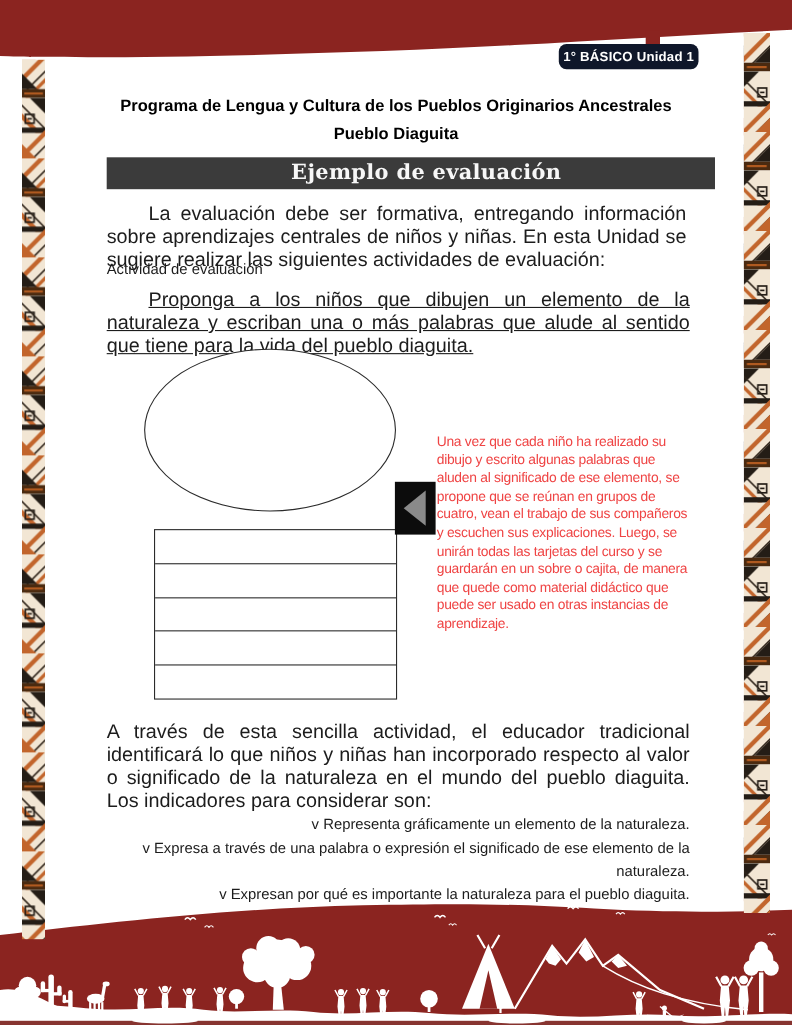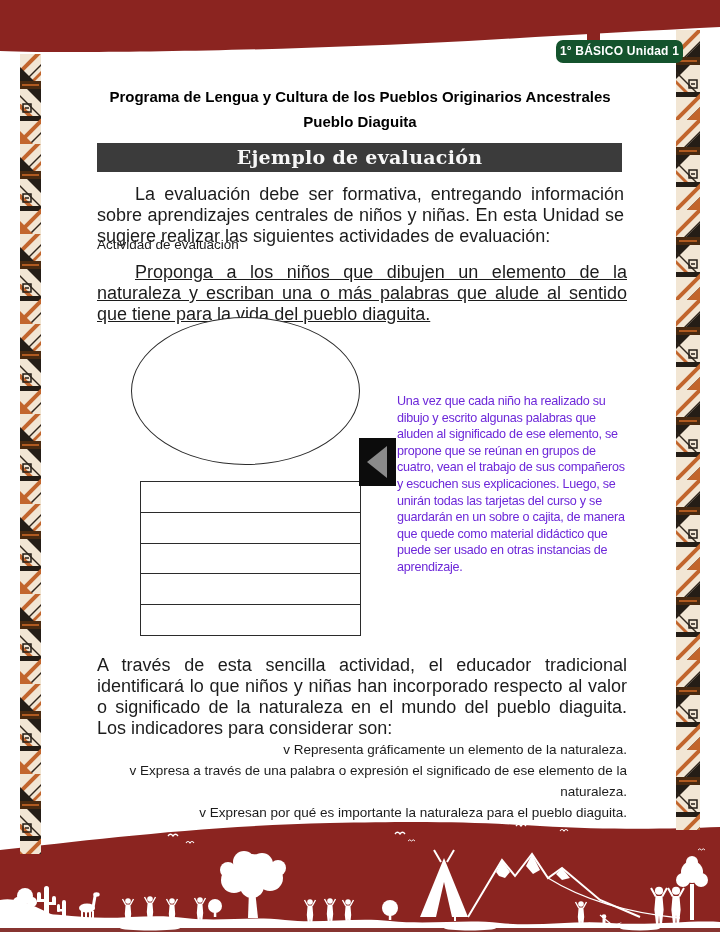--- a/index.html
+++ b/index.html
@@ -4,35 +4,35 @@
 <style>
   html,body{margin:0;padding:0;background:#ffffff;}
   .page{position:relative;width:720px;height:932px;background:#fff;overflow:hidden;
         font-family:"Liberation Sans",sans-serif;color:#1c1c1c;}
   svg{display:block;}
   .abs{position:absolute;}
 
   
   .top-wave{left:0;top:0;width:720px;height:60px;z-index:2;}
   .badge-stem{left:587px;top:28px;width:13px;height:14px;background:#8B2420;z-index:3;}
-  .unit-badge{left:508px;top:40px;width:127px;height:23px;background:#14532d;border-radius:7px;
-      color:#fff;font-size:12px;font-weight:bold;text-align:center;line-height:23px;z-index:4;letter-spacing:.2px;margin-left:48px;}
+  .unit-badge{left:508px;top:40px;width:127px;height:23px;background:#0f172a;border-radius:7px;
+      color:#fff;font-size:12px;font-weight:bold;text-align:center;line-height:23px;z-index:4;letter-spacing:.2px;}
 
   
   .border-strip{z-index:3;}
   .border-left{left:20px;top:54px;}
   .border-right{left:676px;top:30px;}
 
   
   .title-line{left:0;width:720px;text-align:center;font-weight:bold;font-size:15px;color:#000000;}
   .title-1{top:88px;}
   .title-2{top:113px;}
   .section-banner{left:97px;top:143px;width:525px;height:29px;background:#3B3B3B;color:#f7f7f7;
       font-family:"DejaVu Serif","Liberation Serif",serif;font-weight:bold;font-size:19px;
-      text-align:center;line-height:29px;letter-spacing:.3px;}
+      text-align:center;line-height:29px;letter-spacing:.3px;padding-left:28px;}
 
   
   .para{font-size:18px;line-height:21px;color:#1c1c1c;}
   .justify{text-align:justify;}
   .indent{text-indent:38px;}
   .intro{left:97px;top:184px;width:527px;}
   .activity-heading{left:97px;top:237px;width:400px;font-size:13.5px;font-weight:normal;}
   .activity-instruction{left:97px;top:262px;width:530px;text-decoration:underline;}
 
   
@@ -40,21 +40,21 @@
       border-radius:50%;background:#fff;box-sizing:border-box;}
   .word-table{left:140px;top:481px;width:221px;height:155px;border:1.4px solid #2b2b2b;
       box-sizing:border-box;display:flex;flex-direction:column;background:#fff;}
   .word-table .row{flex:1;border-top:1px solid #2b2b2b;}
   .word-table .row:first-child{border-top:none;}
   .arrow-btn{left:359px;top:438px;width:37px;height:48px;background:#0c0c0c;z-index:2;cursor:pointer;
       display:flex;align-items:center;justify-content:center;}
   .arrow-btn svg{width:30px;height:40px;}
 
   .group-note{left:397px;top:393px;width:234px;font-size:12.6px;line-height:16.6px;
-      letter-spacing:-0.25px;color:#6d28d9;}
+      letter-spacing:-0.25px;color:#ef4444;}
 
   .closing-block{left:97px;top:655px;width:530px;}
   .closing-block .para{position:static;}
   .indicator{font-size:13.5px;line-height:21px;text-align:right;}
   .final-para{margin-top:14px;}
 
   
   .footer-art{left:0;bottom:0;width:720px;height:112px;z-index:2;}
 </style>
 </head>

